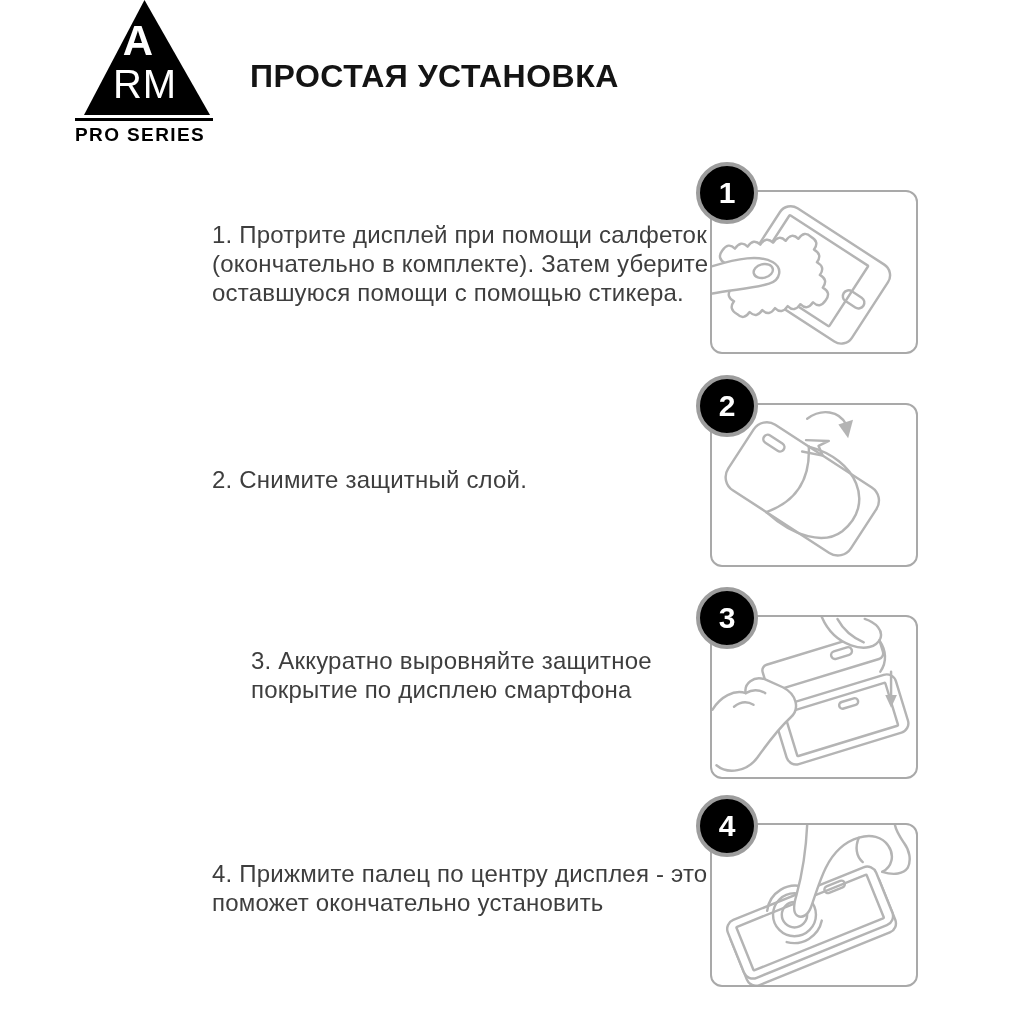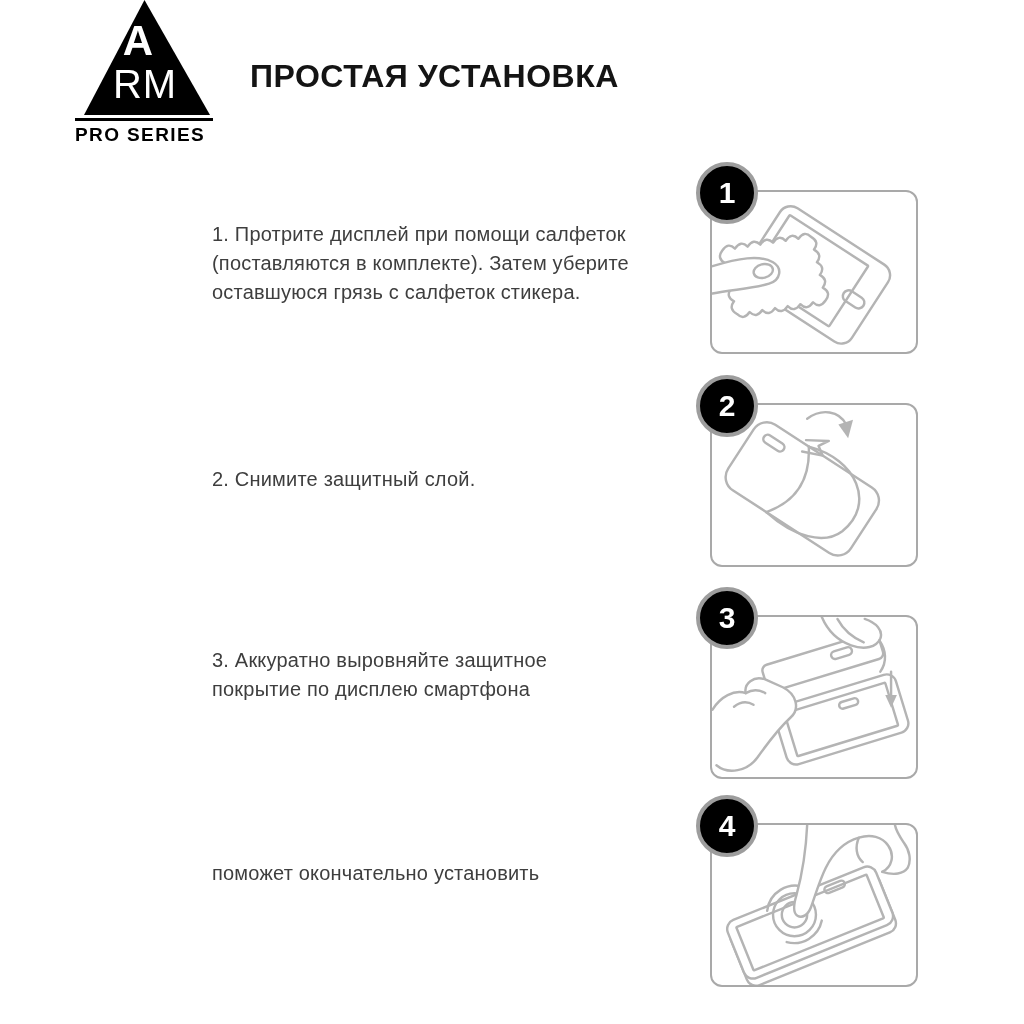--- a/index.html
+++ b/index.html
@@ -16,29 +16,29 @@
            font-size:40px;font-weight:400;line-height:1;letter-spacing:1px;}
   .logo-rule{height:3px;background:#000;margin-top:3px;}
   .series{margin-top:3px;font-size:19px;font-weight:700;letter-spacing:1.4px;
           color:#000;white-space:nowrap;}
 
   
   .title{position:absolute;left:250px;top:57px;margin:0;font-size:32px;line-height:38px;
          font-weight:800;letter-spacing:.5px;color:#141414;white-space:nowrap;}
 
   
-  .step-text{position:absolute;left:212px;font-size:20px;line-height:29px;
+  .step-text{position:absolute;left:212px;font-size:24px;line-height:29px;
              color:#3e3e3e;white-space:nowrap;letter-spacing:.2px;}
   .figure{position:absolute;left:710px;width:208px;height:164px;
           border:2px solid #a9a9a9;border-radius:12px;box-sizing:border-box;background:#fff;}
   .figure svg{position:absolute;left:0;top:0;width:100%;height:100%;}
   .badge{position:absolute;left:-16px;top:-30px;width:54px;height:54px;background:#000;
          border:4px solid #9d9d9d;border-radius:50%;display:flex;align-items:center;
          justify-content:center;color:#fff;font-size:30px;font-weight:700;z-index:2;}
-  .t1{top:220px;} .t2{top:465px;text-align:center;} .t3{top:646px;} .t4{top:859px;}
+  .t1{top:220px;} .t2{top:465px;text-align:center;} .t3{top:646px;margin-left:39px;} .t4{top:859px;}
   .f1{top:190px;} .f2{top:403px;} .f3{top:615px;} .f4{top:823px;}
 </style>
 </head>
 <body>
 
 <div class="page">
 
   <div class="logo">
     <div class="tri">
       <span class="a">A</span>
@@ -46,22 +46,22 @@
     </div>
     <div class="logo-rule"></div>
     <div class="series">PRO SERIES</div>
   </div>
 
   <h1 class="title">ПРОСТАЯ УСТАНОВКА</h1>
 
   <section>
     <div class="step-text t1">
       <div>1. Протрите дисплей при помощи салфеток</div>
-      <div>(поставляются в комплекте). Затем уберите</div>
-      <div>оставшуюся грязь с салфеток стикера.</div>
+      <div>(окончательно в комплекте). Затем уберите</div>
+      <div>оставшуюся помощи с помощью стикера.</div>
     </div>
     <div class="figure f1">
       <div class="badge">
         <span>1</span>
       </div>
       <svg viewBox="0 0 208 164">
         <g stroke="#b4b4b4" fill="none" stroke-width="2.5" stroke-linecap="round" stroke-linejoin="round">
           <g transform="translate(106,85) rotate(33)">
             <rect x="-66" y="-47" width="132" height="94" rx="13"></rect>
             <rect x="-56" y="-37" width="96" height="74" rx="1"></rect>
@@ -130,20 +130,21 @@
           <path d="M0,95 C 8,82 22,74 34,78 C 32,68 42,60 54,64 L 72,72 C 86,79 90,94 80,103 C 68,114 56,130 46,144 C 36,158 16,162 4,152"></path>
           <path d="M34,78 q10,-6 20,0"></path>
           <path d="M22,92 q10,-8 20,-2"></path>
         </g>
       </svg>
     </div>
   </section>
 
   <section>
     <div class="step-text t4">
+      <div>4. Прижмите палец по центру дисплея - это</div>
       <div>поможет окончательно установить</div>
     </div>
     <div class="figure f4">
       <div class="badge">
         <span>4</span>
       </div>
       <svg viewBox="0 0 208 164">
         <g stroke="#b4b4b4" fill="none" stroke-width="2.5" stroke-linecap="round" stroke-linejoin="round">
           <g transform="translate(100,100) rotate(-22)">
             <rect x="-82" y="-24" width="164" height="64" rx="10"></rect>

